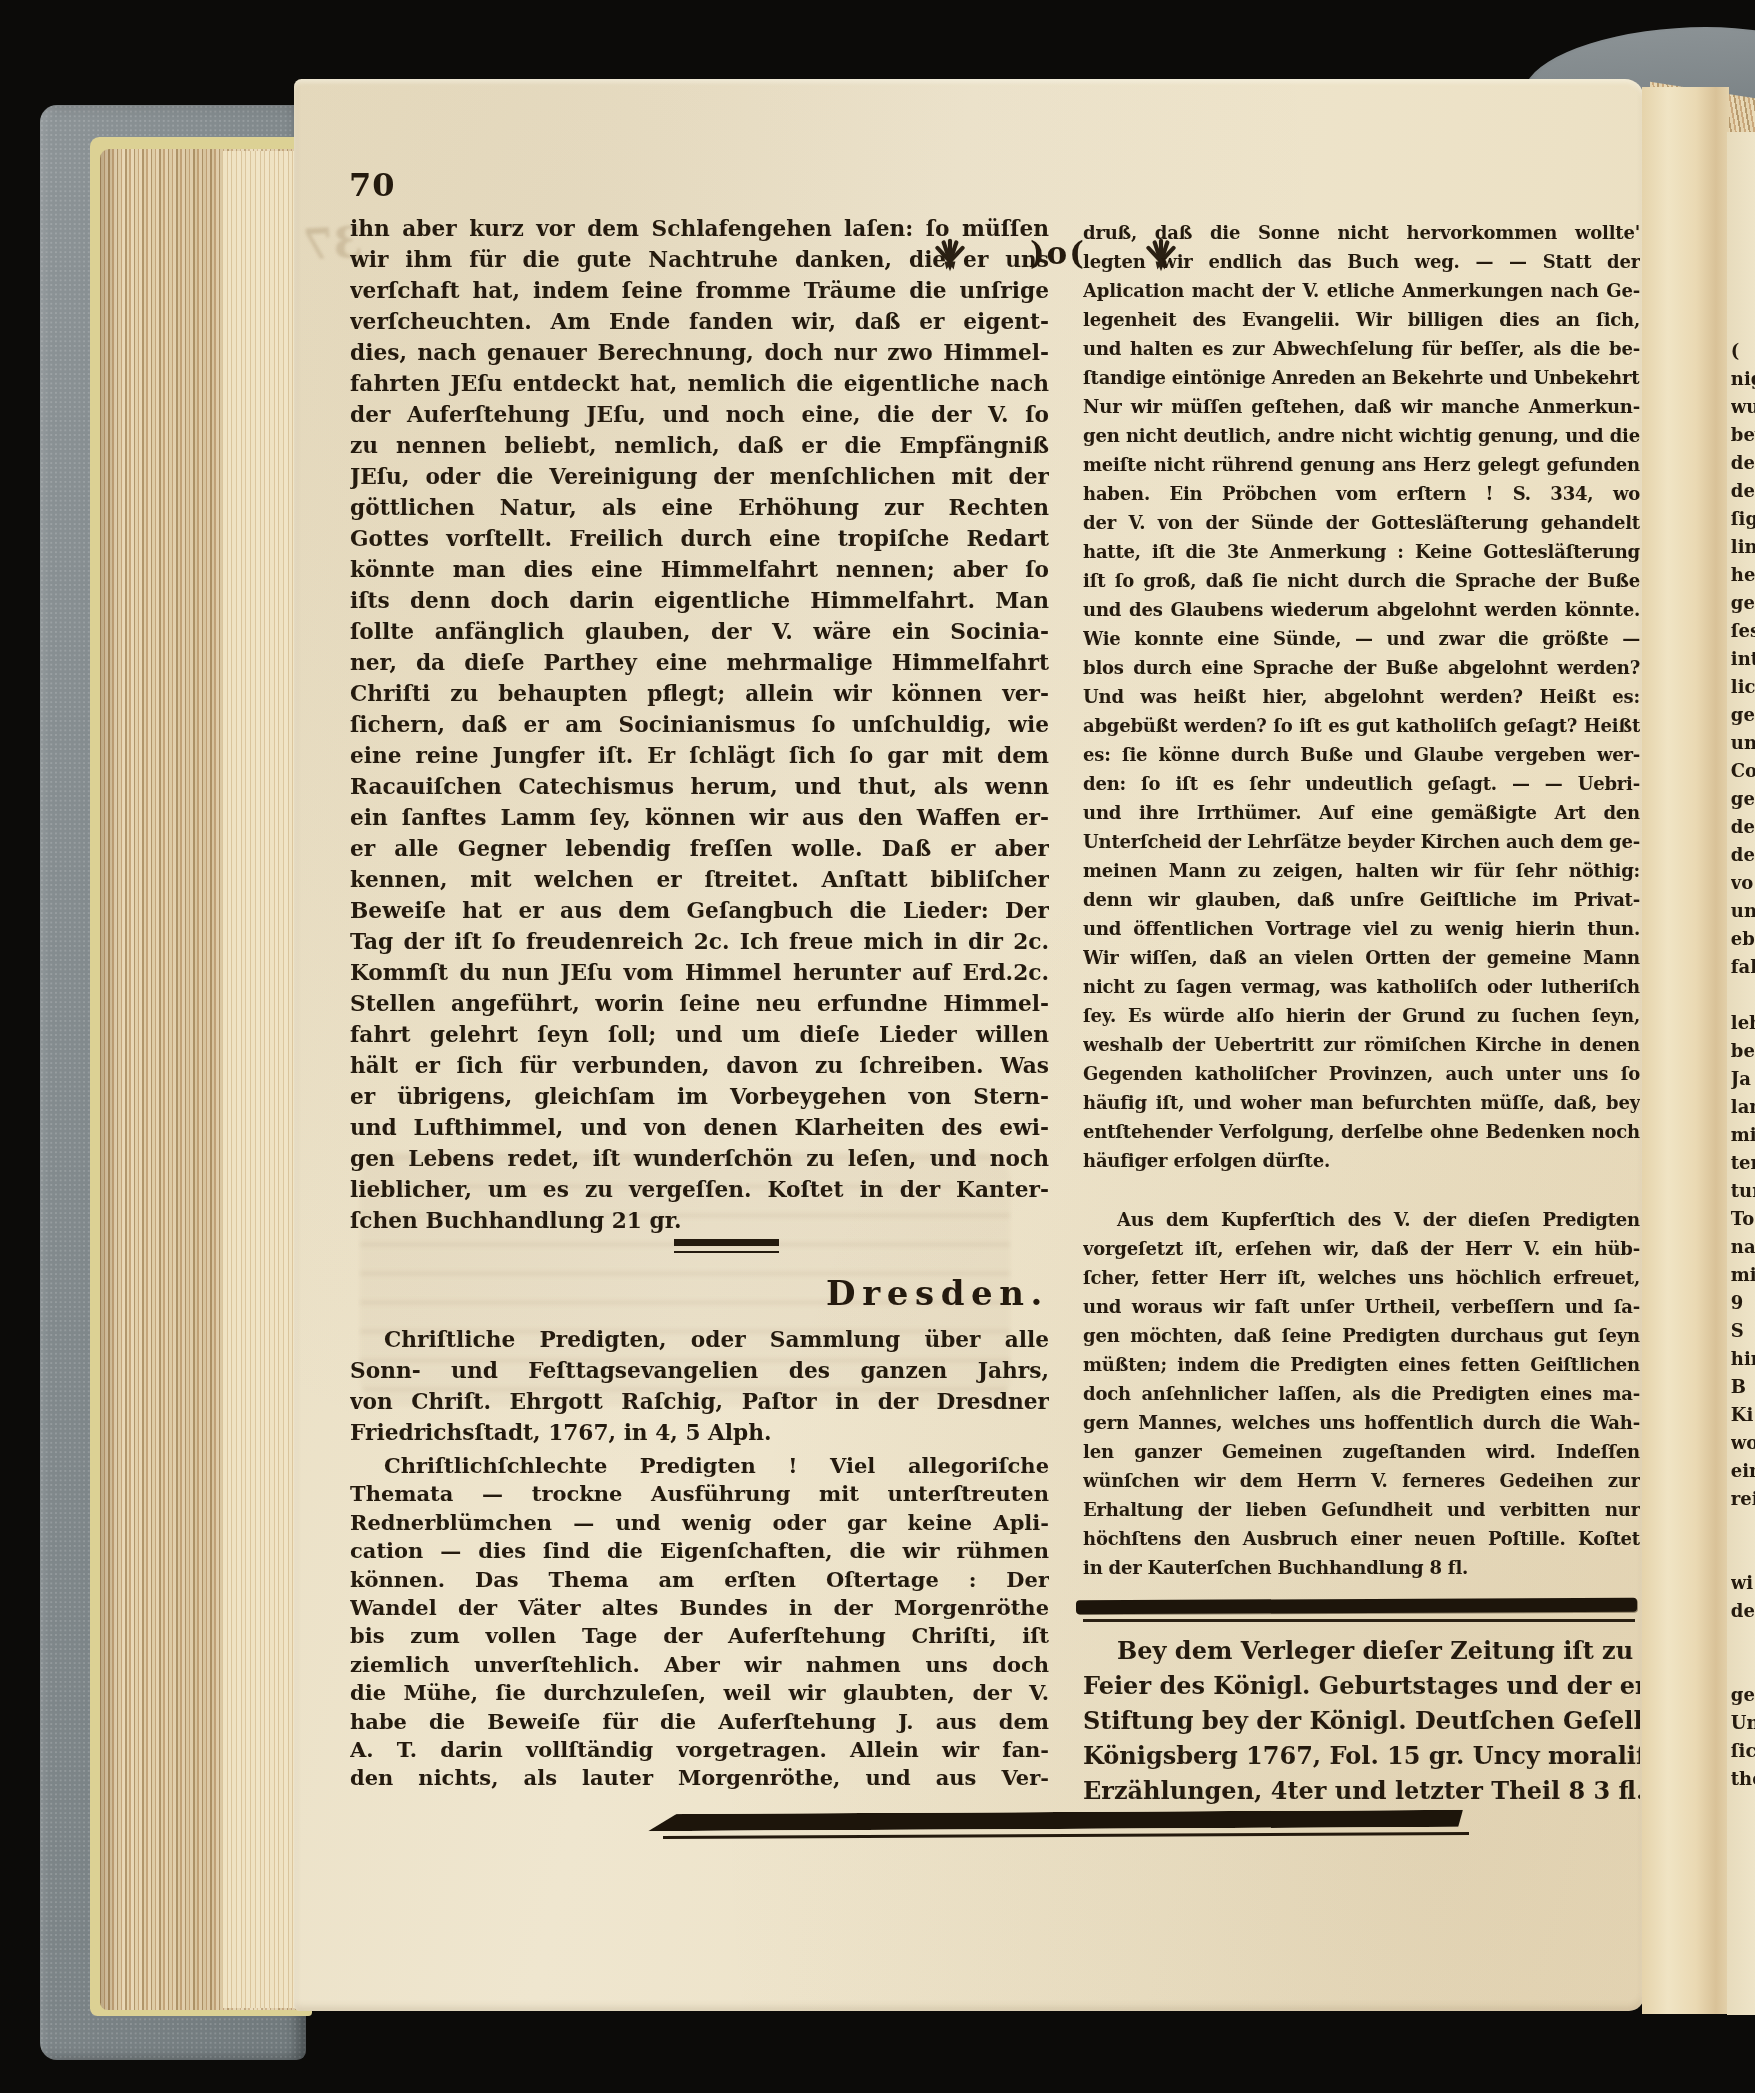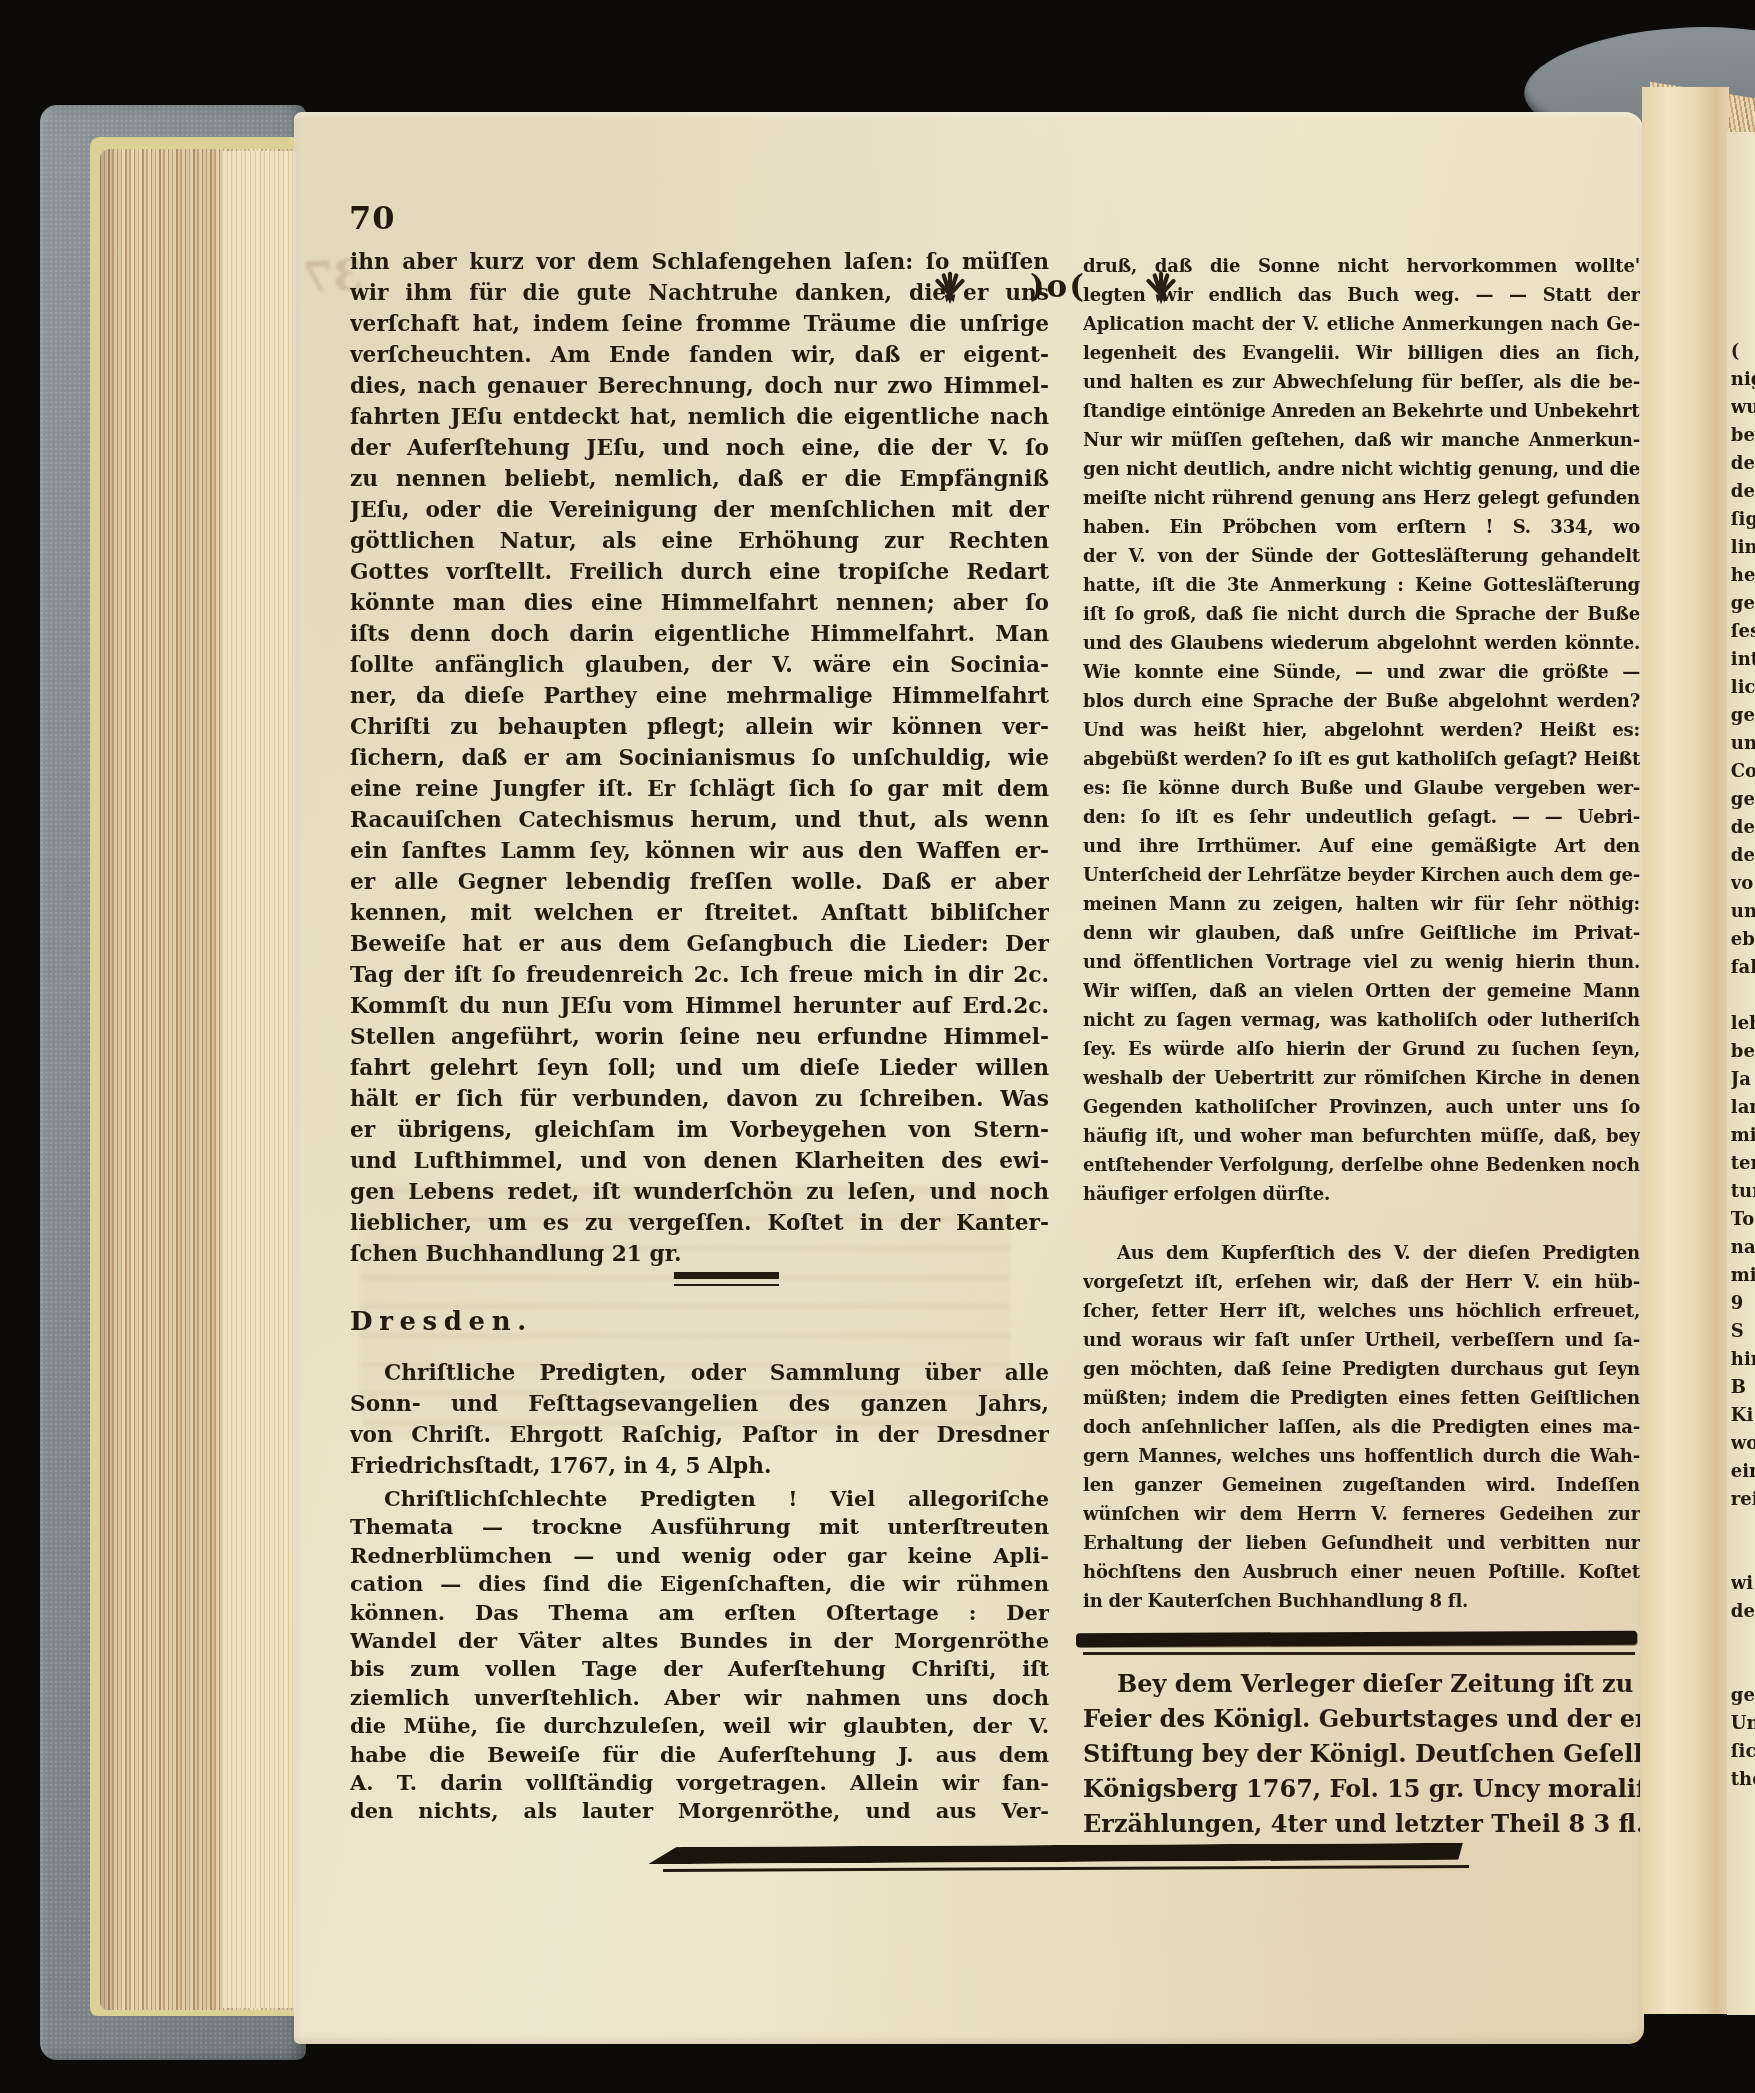--- a/index.html
+++ b/index.html
@@ -21,21 +21,21 @@
            linear-gradient(90deg, rgba(90,60,30,.28) 0%, rgba(90,60,30,0) 12%, rgba(120,85,45,.12) 55%, rgba(255,250,235,.25) 78%, rgba(120,85,45,.15) 100%),
            repeating-linear-gradient(90deg,#b2976c 0 1.4px,#e3d1ab 1.4px 3.8px,#c7a87d 3.8px 5.2px,#ead9b7 5.2px 8.5px);}
   #stack-light{position:absolute;left:222px;top:151px;width:75px;height:1857px;
          background:repeating-linear-gradient(90deg,#d9c49c 0 0.9px,#efe2c2 0.9px 4.7px,#dcc69e 4.7px 5.6px,#f0e4c6 5.6px 9.4px);}
   #page{position:absolute;left:294px;top:79px;width:1350px;height:1932px;
          border-radius:7.5px 19px 15px 5.6px;
          background:
            radial-gradient(ellipse at 20% 10%, rgba(120,90,50,.07), transparent 50%),
            radial-gradient(ellipse at 85% 90%, rgba(120,90,50,.08), transparent 45%),
            linear-gradient(103deg,#e9dec2 0%,#efe6cf 38%,#ece1c5 72%,#e8d9b8 100%);
-         box-shadow:inset 0 2.8px 5.6px rgba(255,255,245,.5), inset 0 -3.8px 7.5px rgba(100,70,40,.15);margin-top:33px;}
+         box-shadow:inset 0 2.8px 5.6px rgba(255,255,245,.5), inset 0 -3.8px 7.5px rgba(100,70,40,.15);}
   #gutter{position:absolute;left:1642px;top:87px;width:87px;height:1927px;
          background:linear-gradient(90deg,#e5d3ab 0%,#f0e4c4 30%,#ead9b3 62%,#d9c298 85%,#e4d2ac 100%);}
   #next-page{position:absolute;left:1727px;top:132px;width:28px;height:1883px;
          background:linear-gradient(90deg,#e7dbbc,#eee4c8);overflow:hidden;}
   #headband{position:absolute;left:1524px;top:28px;width:311px;height:111px;
          background:linear-gradient(180deg,#8b9295,#767e81);border-radius:50%;
          transform:rotate(-4deg);box-shadow:inset 0 -5.6px 7.5px rgba(0,0,0,.4);}
   #head-stripes{position:absolute;left:1650px;top:90px;width:105px;height:70px;
          background:repeating-linear-gradient(80deg,#b69a6e 0 1.9px,#e4d2ad 1.9px 4.7px,#caa87c 4.7px 6.6px,#e9d9b6 6.6px 9.4px);
          transform:skewY(9deg);}
@@ -52,22 +52,22 @@
   .line.lastline{text-align-last:left;}
   .line.indent{text-indent:34px;}
   #l-block1{left:56px;top:134px;width:699px;}
   #l-block1 .line{height:31px;line-height:31px;font-size:21.7px;}
   #l-block2{left:56px;top:1245px;width:699px;}
   #l-block2 .line{height:31px;line-height:31px;font-size:21.7px;}
   #l-block3{left:56px;top:1373px;width:699px;}
   #l-block3 .line{height:28.4px;line-height:28.4px;font-size:21px;}
   #divider{position:absolute;left:380px;top:1160px;width:105px;height:4.7px;
          border-top:7.5px solid #241a0e;border-bottom:2.8px solid #241a0e;}
-  #heading{position:absolute;left:56px;top:1194px;width:699px;text-align:left;
-         font-size:26px;letter-spacing:6.6px;}
+  #heading{position:absolute;left:56px;top:1194px;width:699px;text-align:right;
+         font-size:34px;letter-spacing:6.6px;}
   #r-block1{left:789px;top:139px;width:557px;}
   #r-block1 .line{height:29px;line-height:29px;font-size:18px;letter-spacing:-0.2px;}
   #r-block2{left:789px;top:1126px;width:557px;}
   #r-block2 .line{height:29px;line-height:29px;font-size:18px;letter-spacing:-0.2px;}
   #notice-bar-top{position:absolute;left:782px;top:1520px;width:561px;height:14px;
          background:#1d150b;border-radius:3.8px;transform:rotate(-.25deg);
          box-shadow:0.9px 0.9px 0 rgba(60,45,25,.5);}
   #notice-rule-top{position:absolute;left:789px;top:1540px;width:552px;height:2.8px;background:#2a2013;}
   #notice-text{left:789px;top:1554px;width:557px;}
   #notice-text .line{height:35px;line-height:35px;font-size:24px;}

